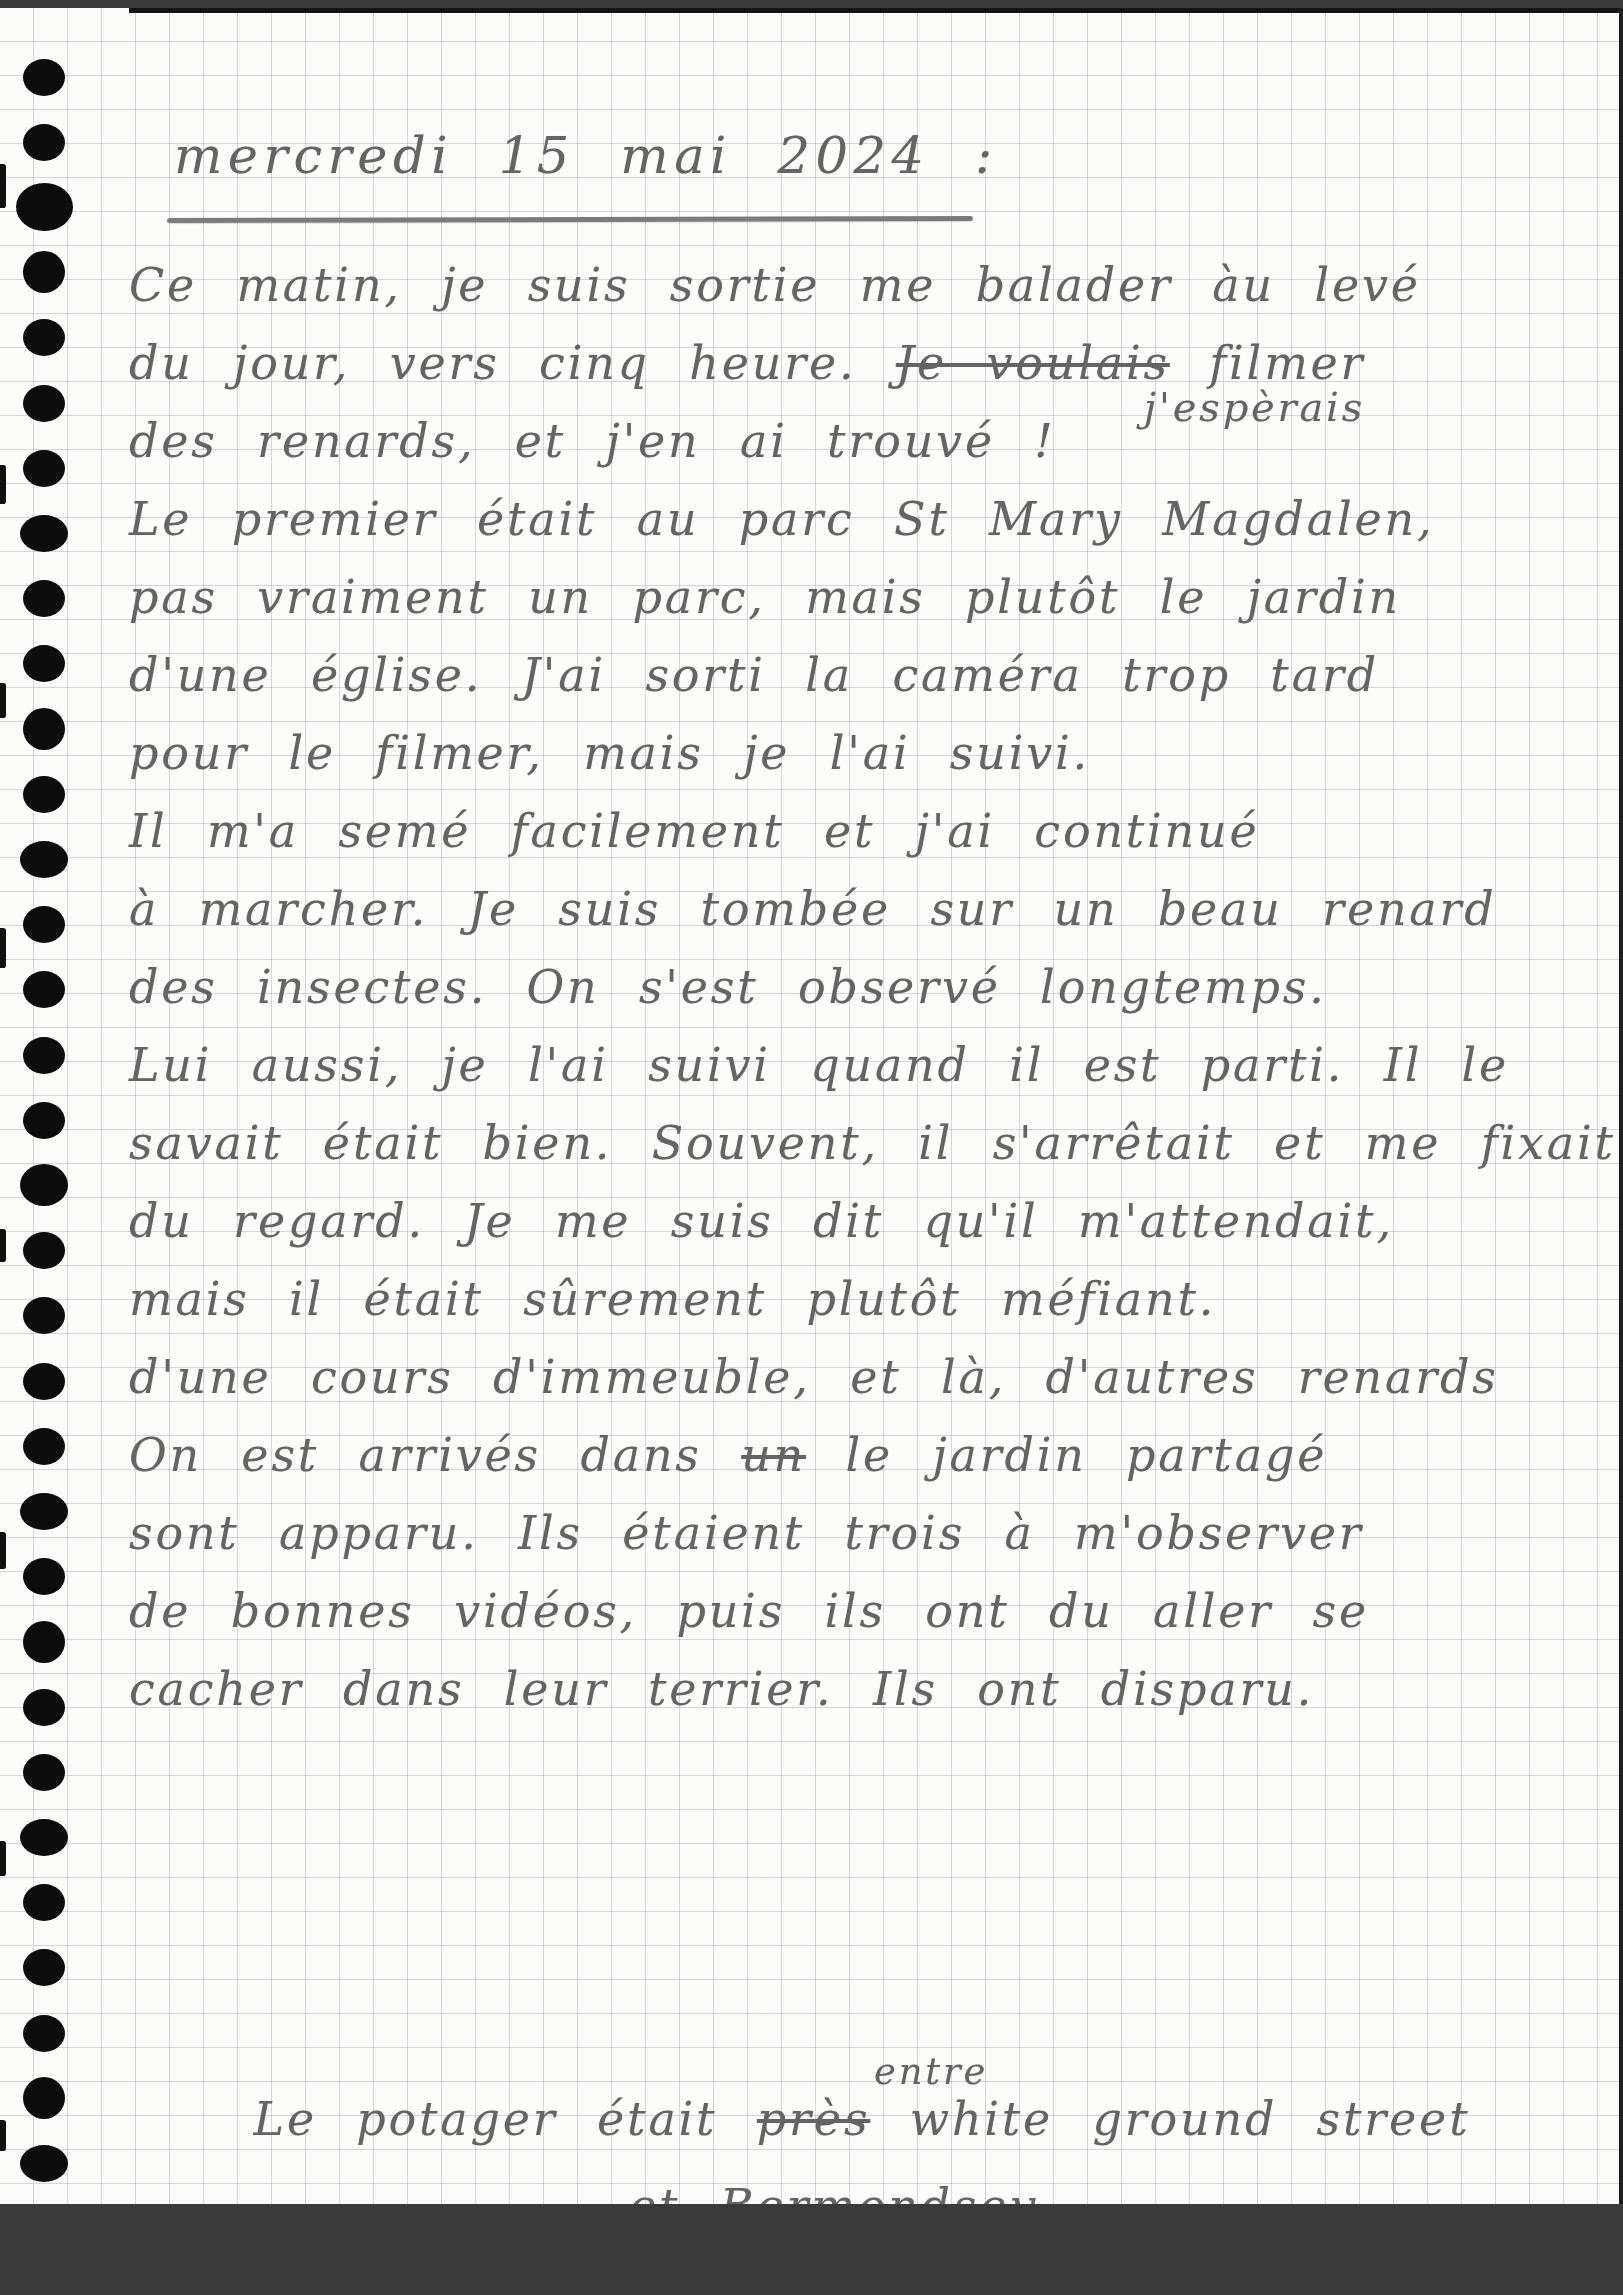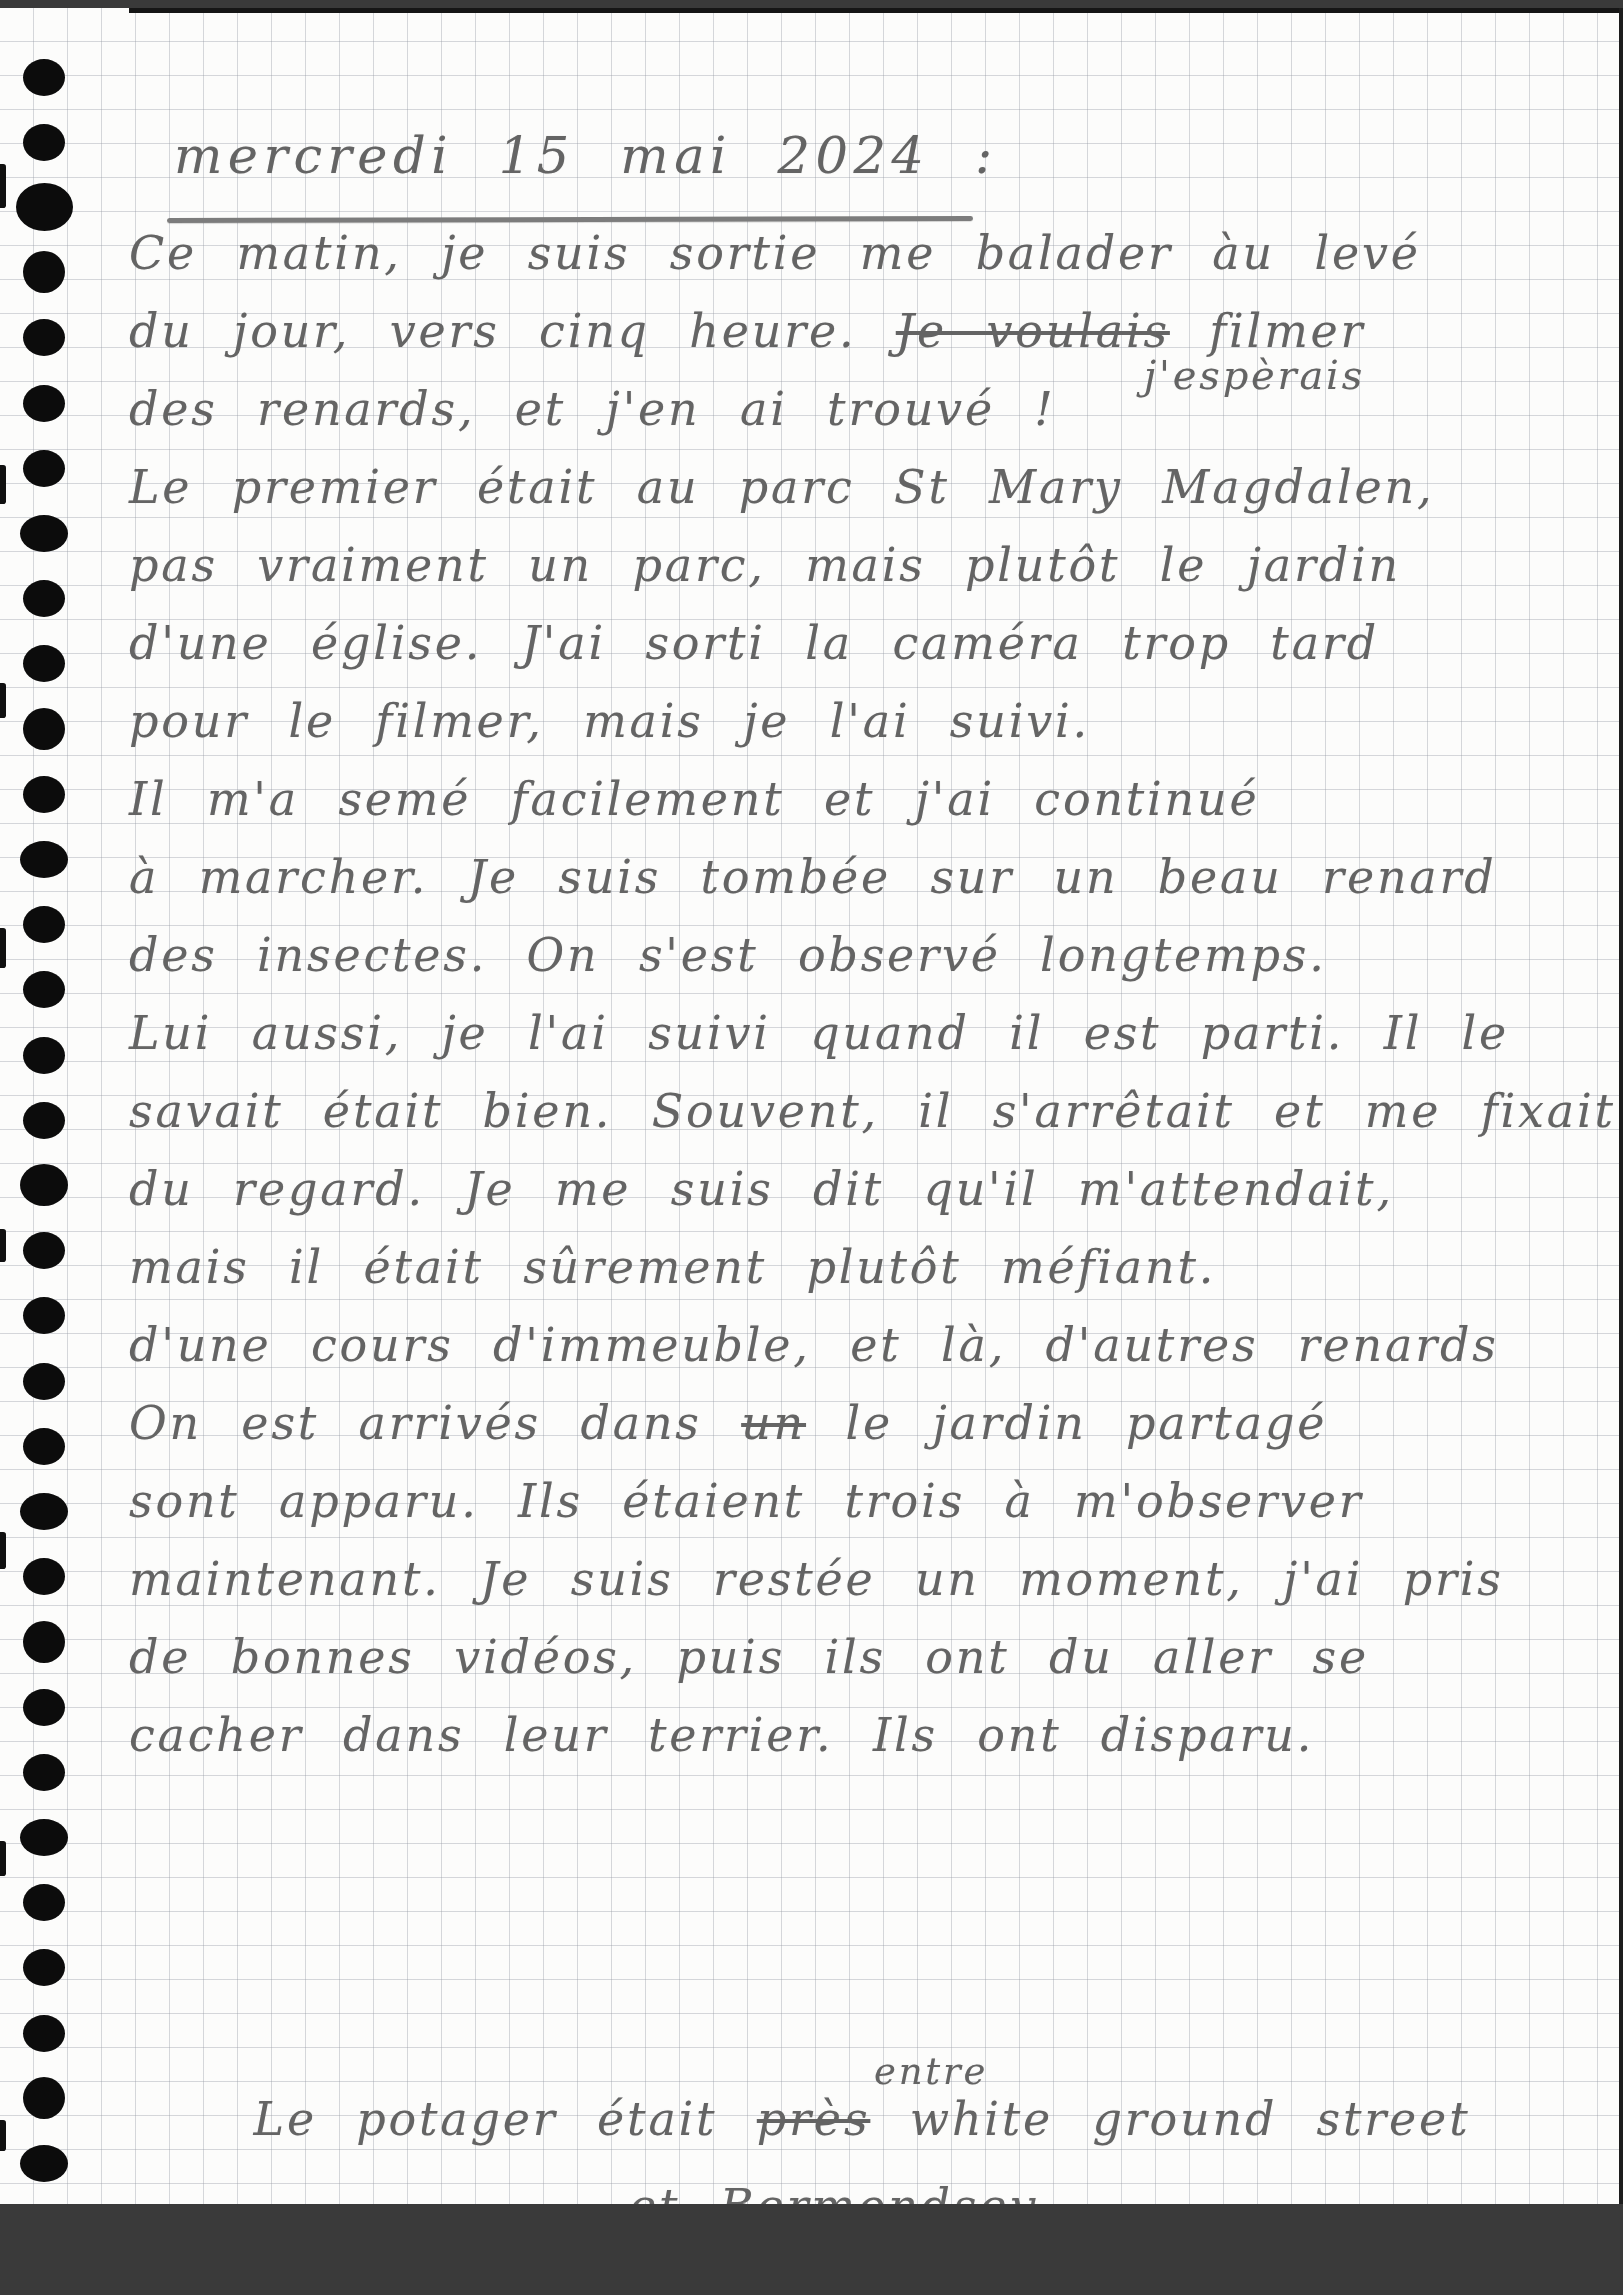--- a/index.html
+++ b/index.html
@@ -26,21 +26,21 @@
     font-size:51px;letter-spacing:5.5px;word-spacing:24px;
     color:var(--ink,#646464);
     white-space:nowrap;
     text-shadow:0 0 0.9px rgba(60,60,60,.25);
   }
   .heading-underline{
     position:absolute;left:167px;top:209px;width:806px;height:4.6px;
     background:#7c7c7c;border-radius:2.8px;transform:rotate(-.15deg);
     box-shadow:0 0.9px 0.9px rgba(0,0,0,.15);
   }
-  .lines{position:absolute;left:129px;top:206px;width:1488px;}
+  .lines{position:absolute;left:129px;top:238px;width:1488px;}
   .lines.footer{left:118px;top:2068px;}
   .line{
     height:78px;line-height:78px;white-space:nowrap;
     font-size:46px;letter-spacing:2.8px;word-spacing:22px;
     text-shadow:0 0 0.9px rgba(60,60,60,.22);
   }
   .footer .line{height:87px;line-height:87px;text-align:center;}
   .seg{display:inline;}
   .seg.strike{text-decoration:line-through;text-decoration-thickness:3.7px;}
   .seg.insert_below,.seg.insert_above{
@@ -119,21 +119,20 @@
       <div class="line"><span class="seg normal">Il m'a semé facilement et j'ai continué</span></div>
       <div class="line"><span class="seg normal">à marcher. Je suis tombée sur un beau renard</span></div>
       <div class="line"><span class="seg normal">des insectes. On s'est observé longtemps.</span></div>
       <div class="line"><span class="seg normal">Lui aussi, je l'ai suivi quand il est parti. Il le</span></div>
       <div class="line"><span class="seg normal">savait était bien. Souvent, il s'arrêtait et me fixait</span></div>
       <div class="line"><span class="seg normal">du regard. Je me suis dit qu'il m'attendait,</span></div>
       <div class="line"><span class="seg normal">mais il était sûrement plutôt méfiant.</span></div>
       <div class="line"><span class="seg normal">d'une cours d'immeuble, et là, d'autres renards</span></div>
       <div class="line"><span class="seg normal">On est arrivés dans </span><span class="seg strike">un</span><span class="seg normal"> le jardin partagé</span></div>
       <div class="line"><span class="seg normal">sont apparu. Ils étaient trois à m'observer</span></div>
-      <div class="line"><span class="seg normal">maintenant. Je suis restée un moment, j'ai pris</span></div>
       <div class="line"><span class="seg normal">de bonnes vidéos, puis ils ont du aller se</span></div>
       <div class="line"><span class="seg normal">cacher dans leur terrier. Ils ont disparu.</span></div>
     </div>
   <div class="lines footer" id="footer-lines">
       <div class="line"><span class="seg normal">Le potager était </span><span class="seg strike">près</span><span class="seg insert_above">entre</span><span class="seg normal">  white ground street</span></div>
       <div class="line"><span class="seg normal">et Bermondsey .</span></div>
     </div>
 </div>
 
 

